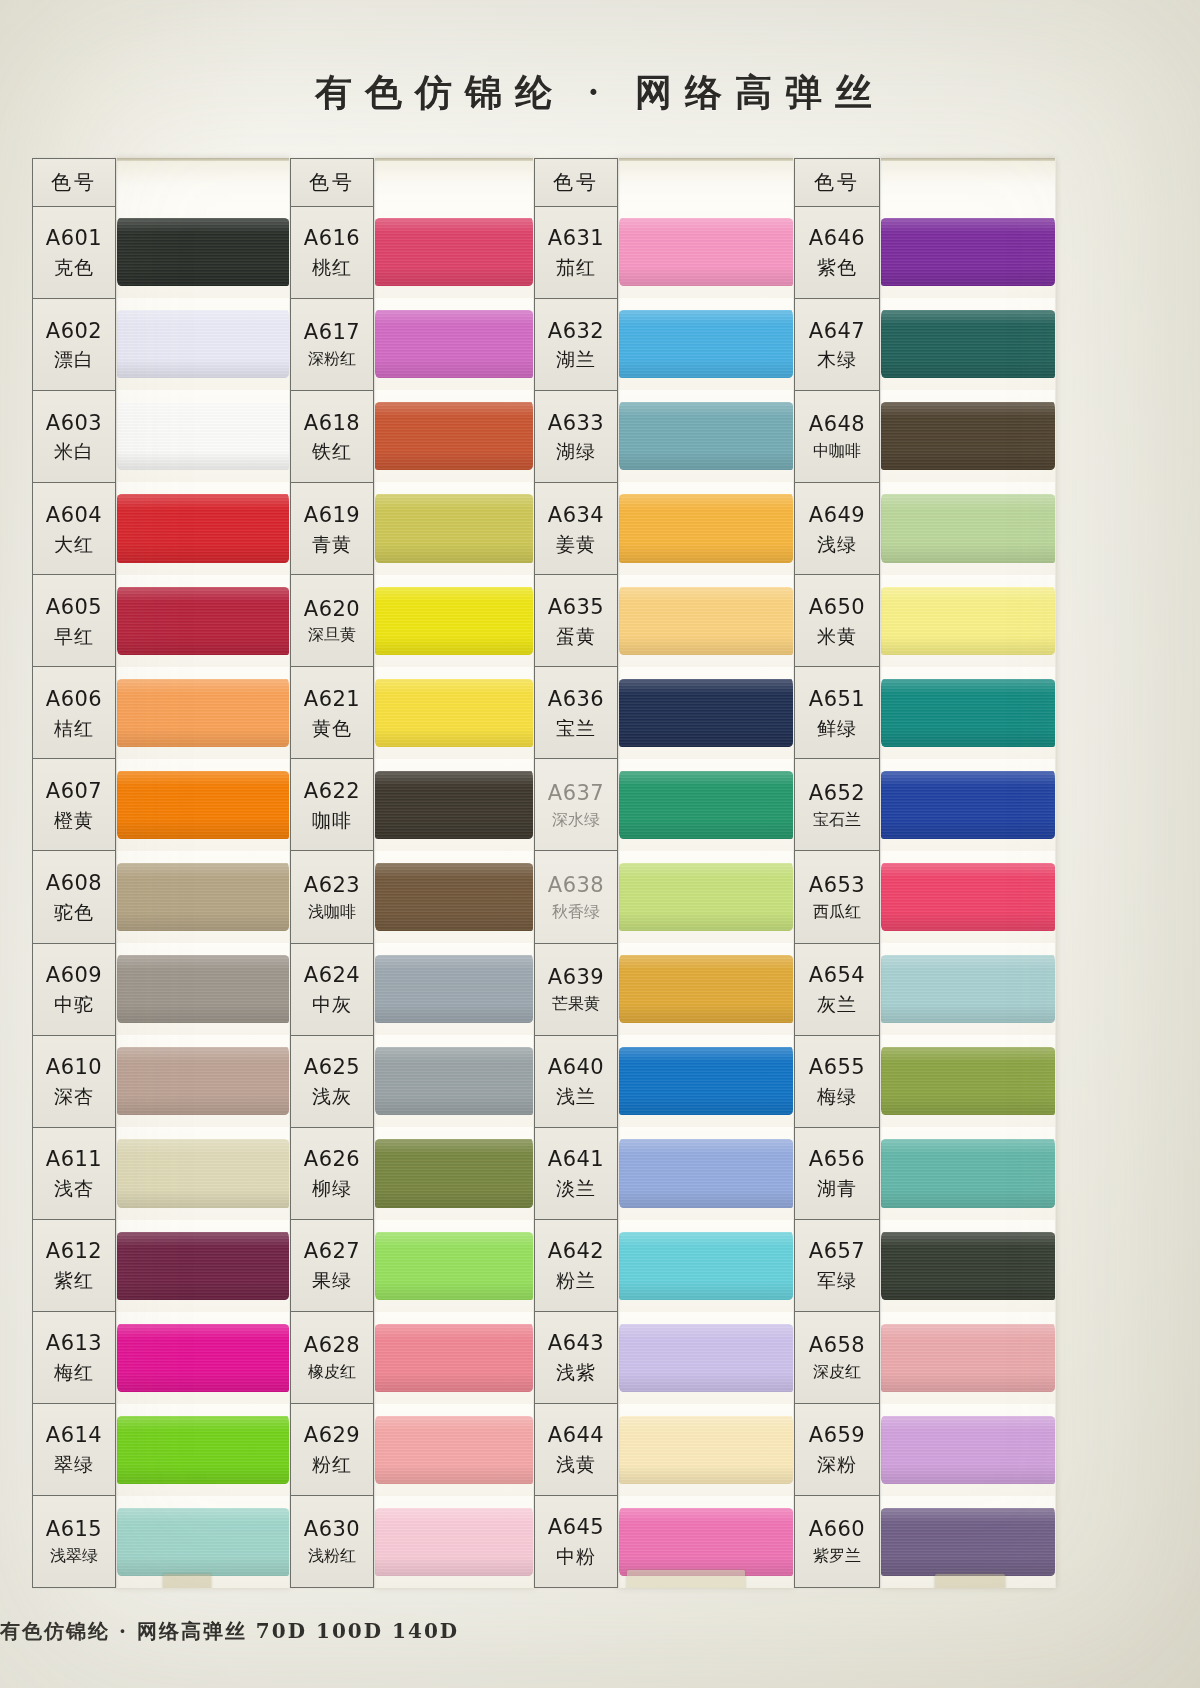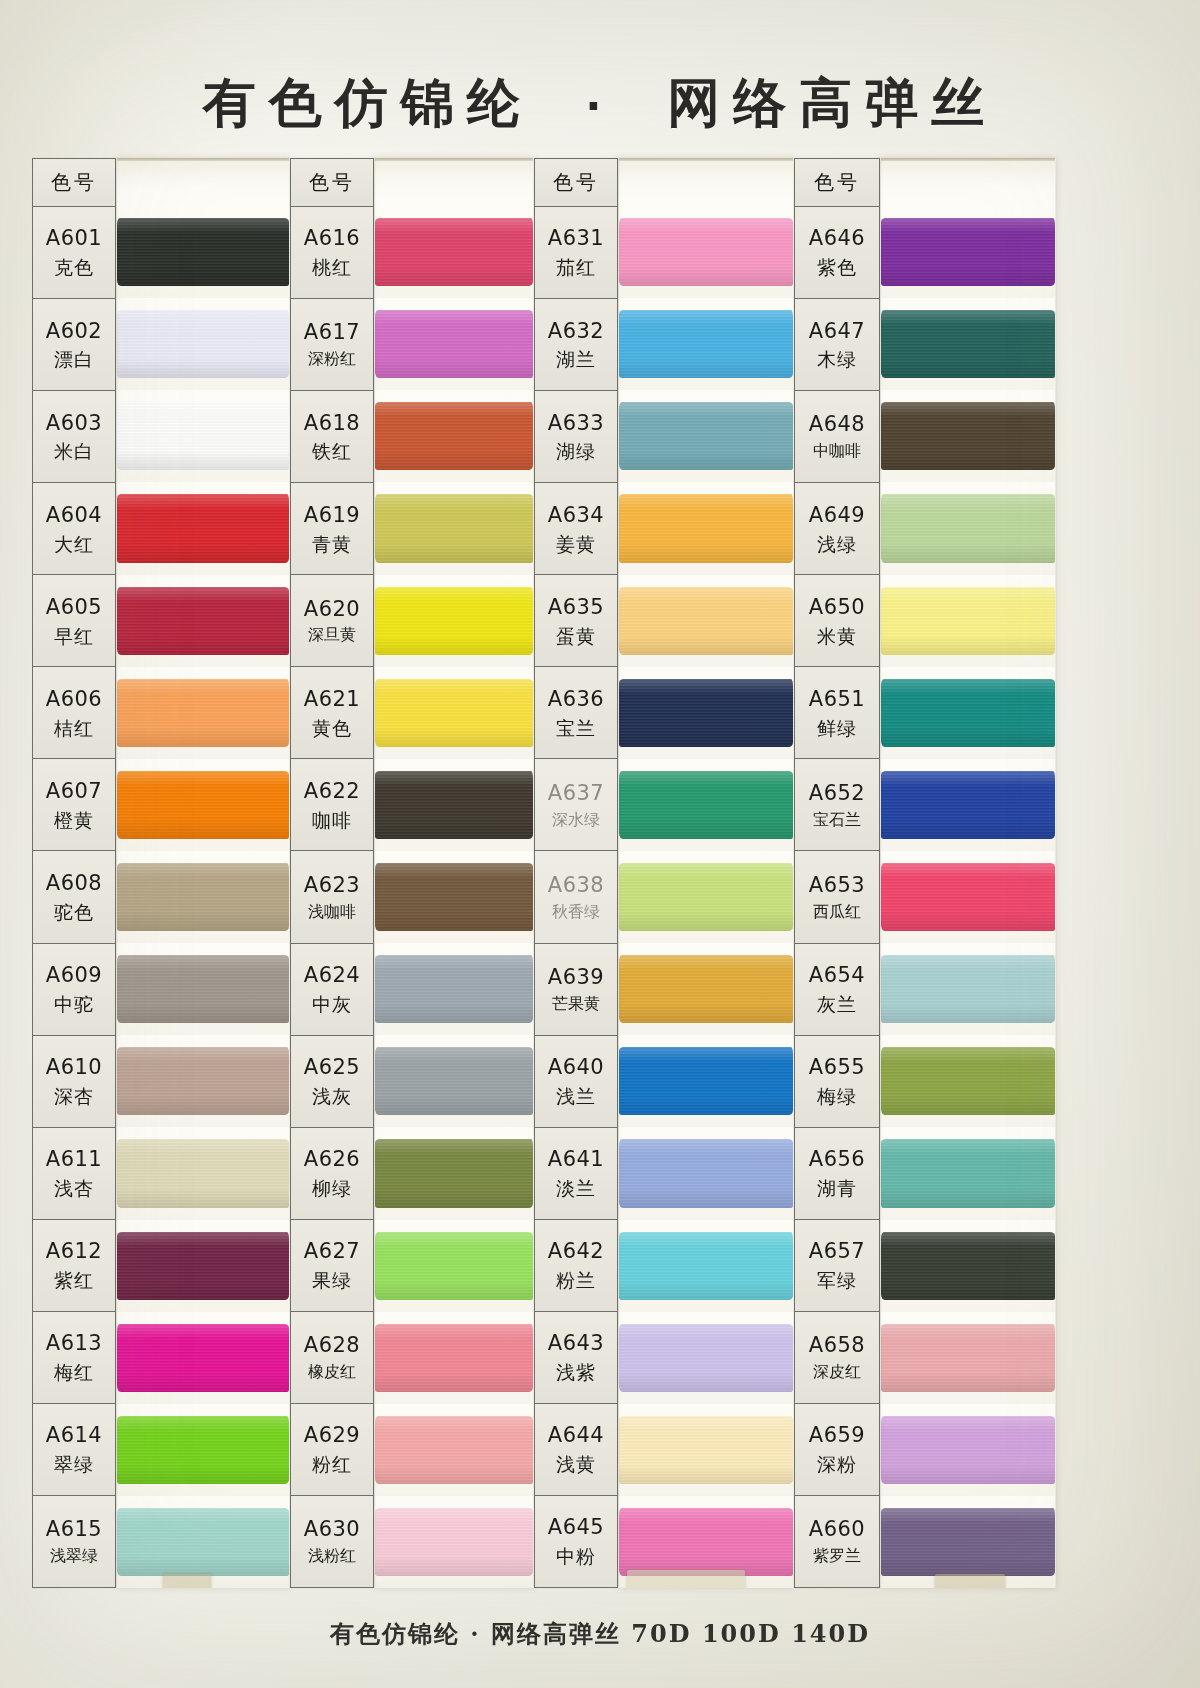--- a/index.html
+++ b/index.html
@@ -20,22 +20,22 @@
   }
   #vignette {
     position:absolute; inset:0;
     box-shadow: inset 0 0 160px 40px rgba(150,145,120,0.18);
     pointer-events:none;
   }
 
   #page-title {
     position:absolute; top:68px; left:0; width:1200px;
     text-align:center;
-    font-family:Liberation Mono, monospace;
-    font-size:53px; font-weight:700;
+    font-family:Liberation Serif, serif;
+    font-size:37px; font-weight:700;
     letter-spacing:13px;
     color:#272624;
     text-shadow:0 1px 0 rgba(255,255,255,0.6);
   }
 
   #chart {
     position:absolute;
     left:32px; top:158px;
     width:1040px; height:1430px;
     display:flex;
@@ -143,23 +143,23 @@
   .swatch.tilt-b { border-radius:5px 2px 4px 3px / 4px 8px 5px 3px; }
 
   
   .gapstrip {
     position:absolute; left:0; right:0; height:100%;
     background:linear-gradient(180deg,#fdfcf7,#f6f4eb);
   }
 
   #footer {
     position:absolute; left:0; top:1618px; width:1200px;
-    text-align:center;
+    text-align:left;
     font-family:"DejaVu Serif","Liberation Serif",serif;
-    font-size:24px; font-weight:700;
+    font-size:20px; font-weight:700;
     letter-spacing:2px;
     color:#2a2927;
   }
 
   
   .tape {
     position:absolute;
     background:rgba(206,196,160,0.55);
     border-radius:2px;
     box-shadow:0 0 3px rgba(140,130,95,0.4);

